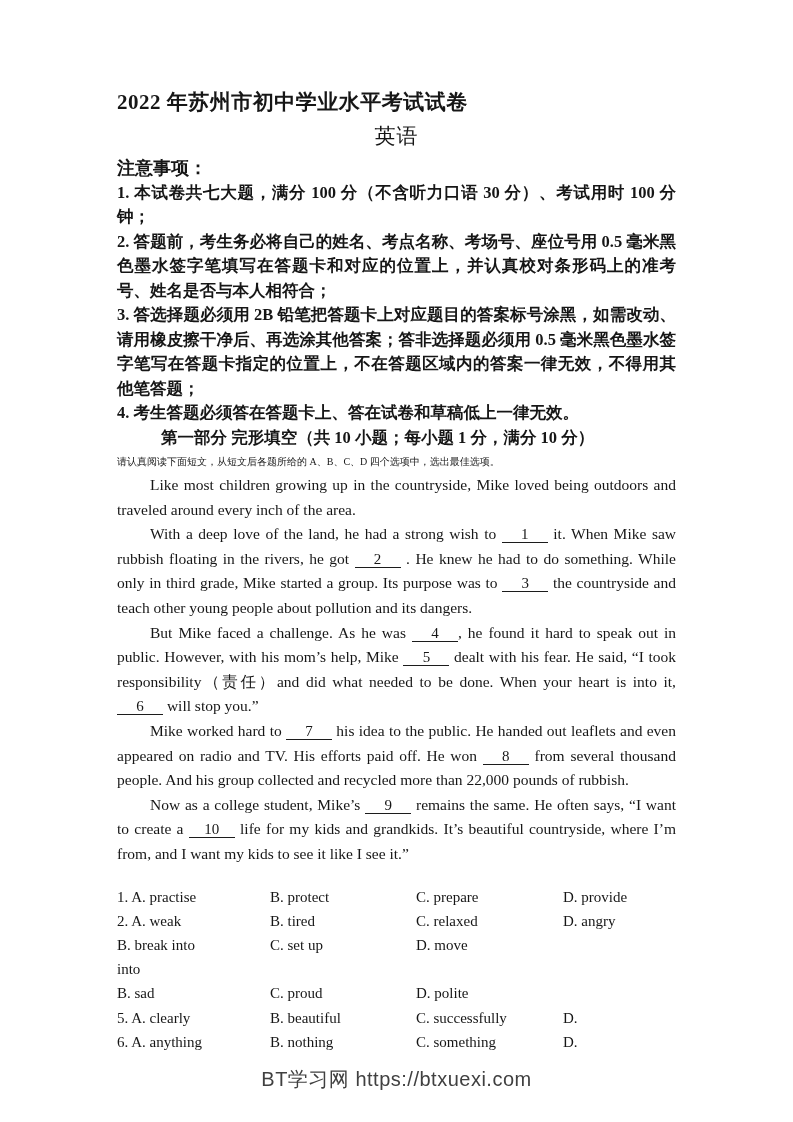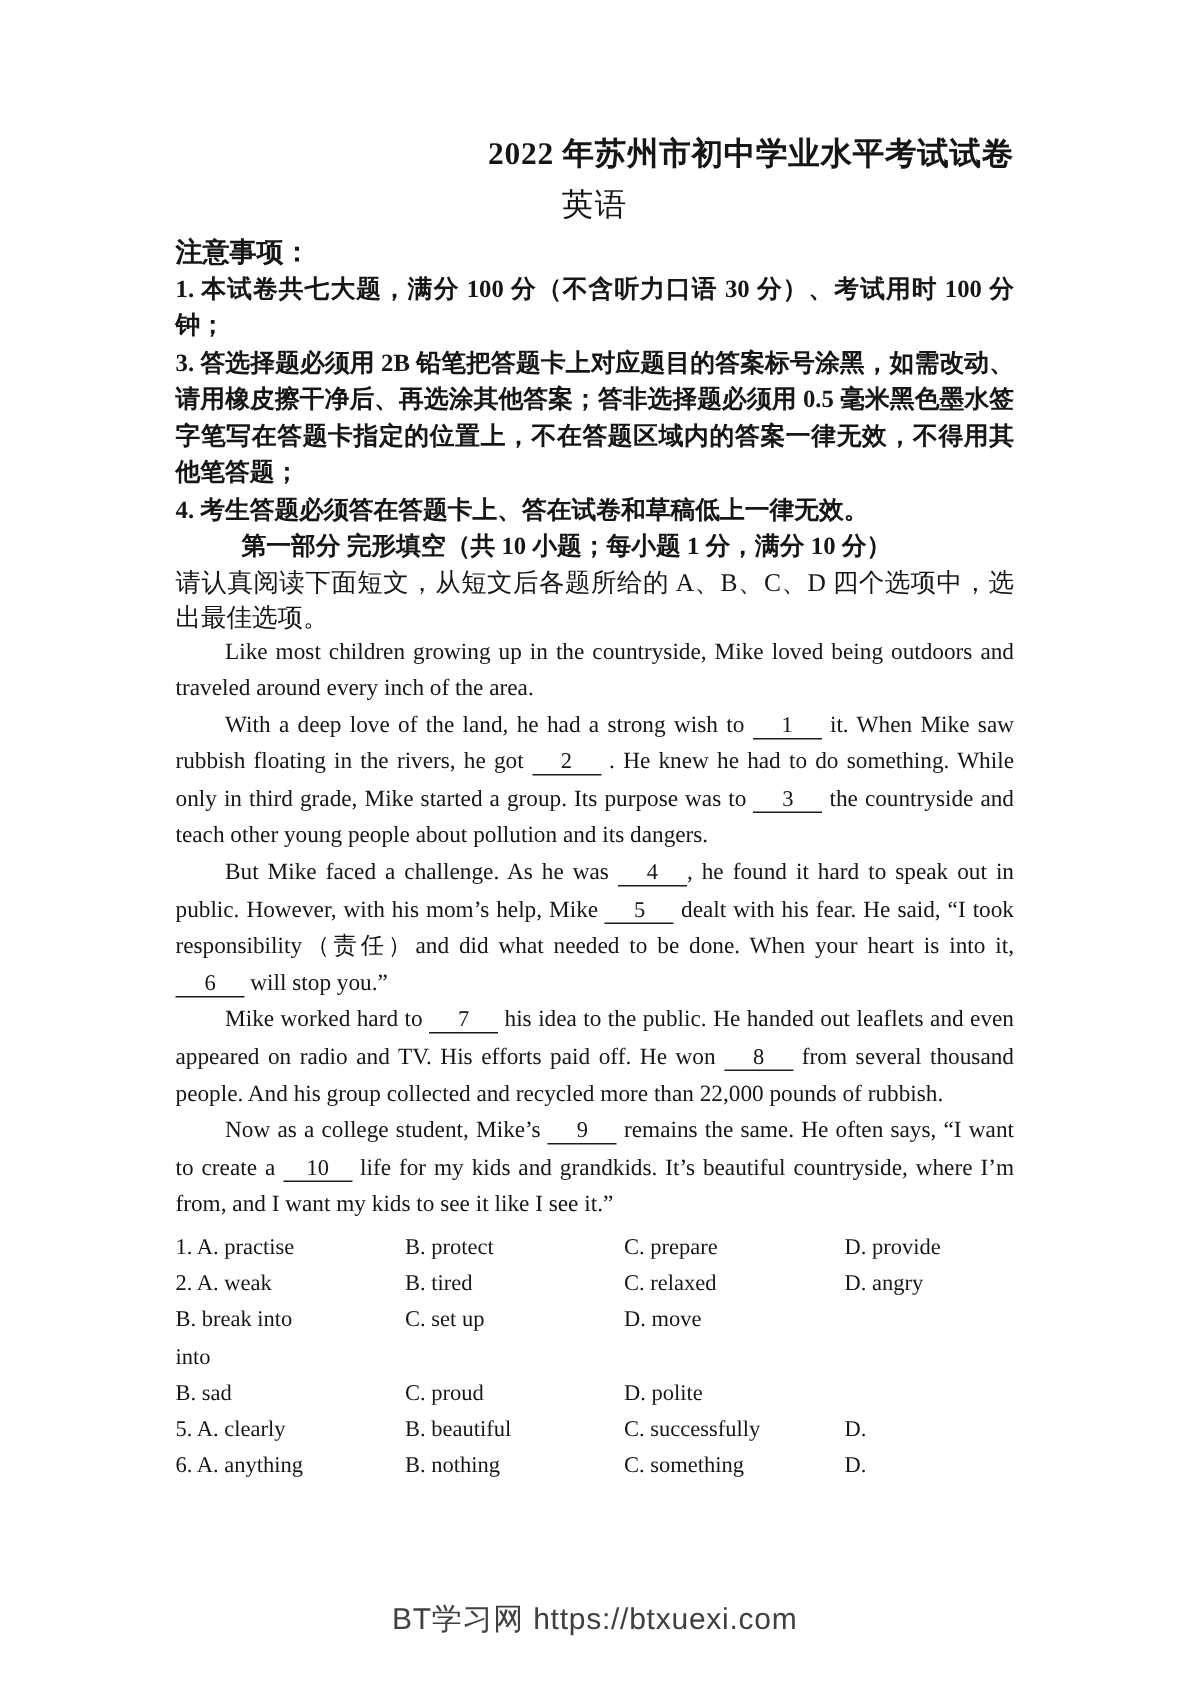--- a/index.html
+++ b/index.html
@@ -18,21 +18,21 @@
   .page {
     position: absolute;
     inset: 0;
     padding: 88px 117px 0 117px;
     box-sizing: border-box;
   }
   .doc-title {
     margin: 0;
     font-size: 21px;
     font-weight: bold;
-    text-align: right;
+    text-align: left;
     line-height: 28px;
     letter-spacing: 0.5px;
   }
   .doc-subject {
     margin: 6px 0 6px 0;
     font-size: 21px;
     font-weight: normal;
     text-align: center;
     line-height: 28px;
     letter-spacing: 1px;
@@ -48,42 +48,42 @@
     font-size: 18px;
     line-height: 24.5px;
   }
   .section-heading {
     font-weight: bold;
     font-size: 16.5px;
     line-height: 24.5px;
     margin-left: 44px;
   }
   .section-instruction {
-    font-size: 17px;
+    font-size: 10px;
     line-height: 23px;
     text-align: justify;
   }
   .passage p.para {
     margin: 0;
     font-size: 15.5px;
     line-height: 24.6px;
     text-align: justify;
     text-indent: 33px;
   }
   .blank {
     display: inline-block;
     min-width: 46px;
     text-align: center;
     border-bottom: 1.2px solid #1c1c1c;
     line-height: 15px;
     text-indent: 0;
     font-size: 15px;
   }
   .options {
-    margin-top: 4px;
+    margin-top: 18px;
     font-size: 15px;
   }
   .opt-row {
     display: grid;
     grid-template-columns: 153px 146px 147px auto;
     line-height: 24.2px;
   }
   .opt-cont {
     line-height: 24.2px;
   }
@@ -103,20 +103,21 @@
 <body>
 
 <div class="page">
 
   <h1 class="doc-title">2022 年苏州市初中学业水平考试试卷</h1>
   <h2 class="doc-subject">英语</h2>
 
   <div class="notices">
     <div class="notice-heading">注意事项：</div>
     <div class="notice-item">1. 本试卷共七大题，满分 100 分（不含听力口语 30 分）、考试用时 100 分钟；</div>
+    <div class="notice-item">2. 答题前，考生务必将自己的姓名、考点名称、考场号、座位号用 0.5 毫米黑色墨水签字笔填写在答题卡和对应的位置上，并认真校对条形码上的准考号、姓名是否与本人相符合；</div>
     <div class="notice-item">3. 答选择题必须用 2B 铅笔把答题卡上对应题目的答案标号涂黑，如需改动、请用橡皮擦干净后、再选涂其他答案；答非选择题必须用 0.5 毫米黑色墨水签字笔写在答题卡指定的位置上，不在答题区域内的答案一律无效，不得用其他笔答题；</div>
     <div class="notice-item">4. 考生答题必须答在答题卡上、答在试卷和草稿低上一律无效。</div>
   </div>
 
   <div class="section-heading">第一部分 完形填空（共 10 小题；每小题 1 分，满分 10 分）</div>
   <div class="section-instruction">请认真阅读下面短文，从短文后各题所给的 A、B、C、D 四个选项中，选出最佳选项。</div>
 
   <div class="passage">
     <p class="para rich">Like most children growing up in the countryside, Mike loved being outdoors and traveled around every inch of the area.</p>
     <p class="para rich">With a deep love of the land, he had a strong wish to <span class="blank">1</span> it. When Mike saw rubbish floating in the rivers, he got <span class="blank">2</span> . He knew he had to do something. While only in third grade, Mike started a group. Its purpose was to <span class="blank">3</span> the countryside and teach other young people about pollution and its dangers.</p>

